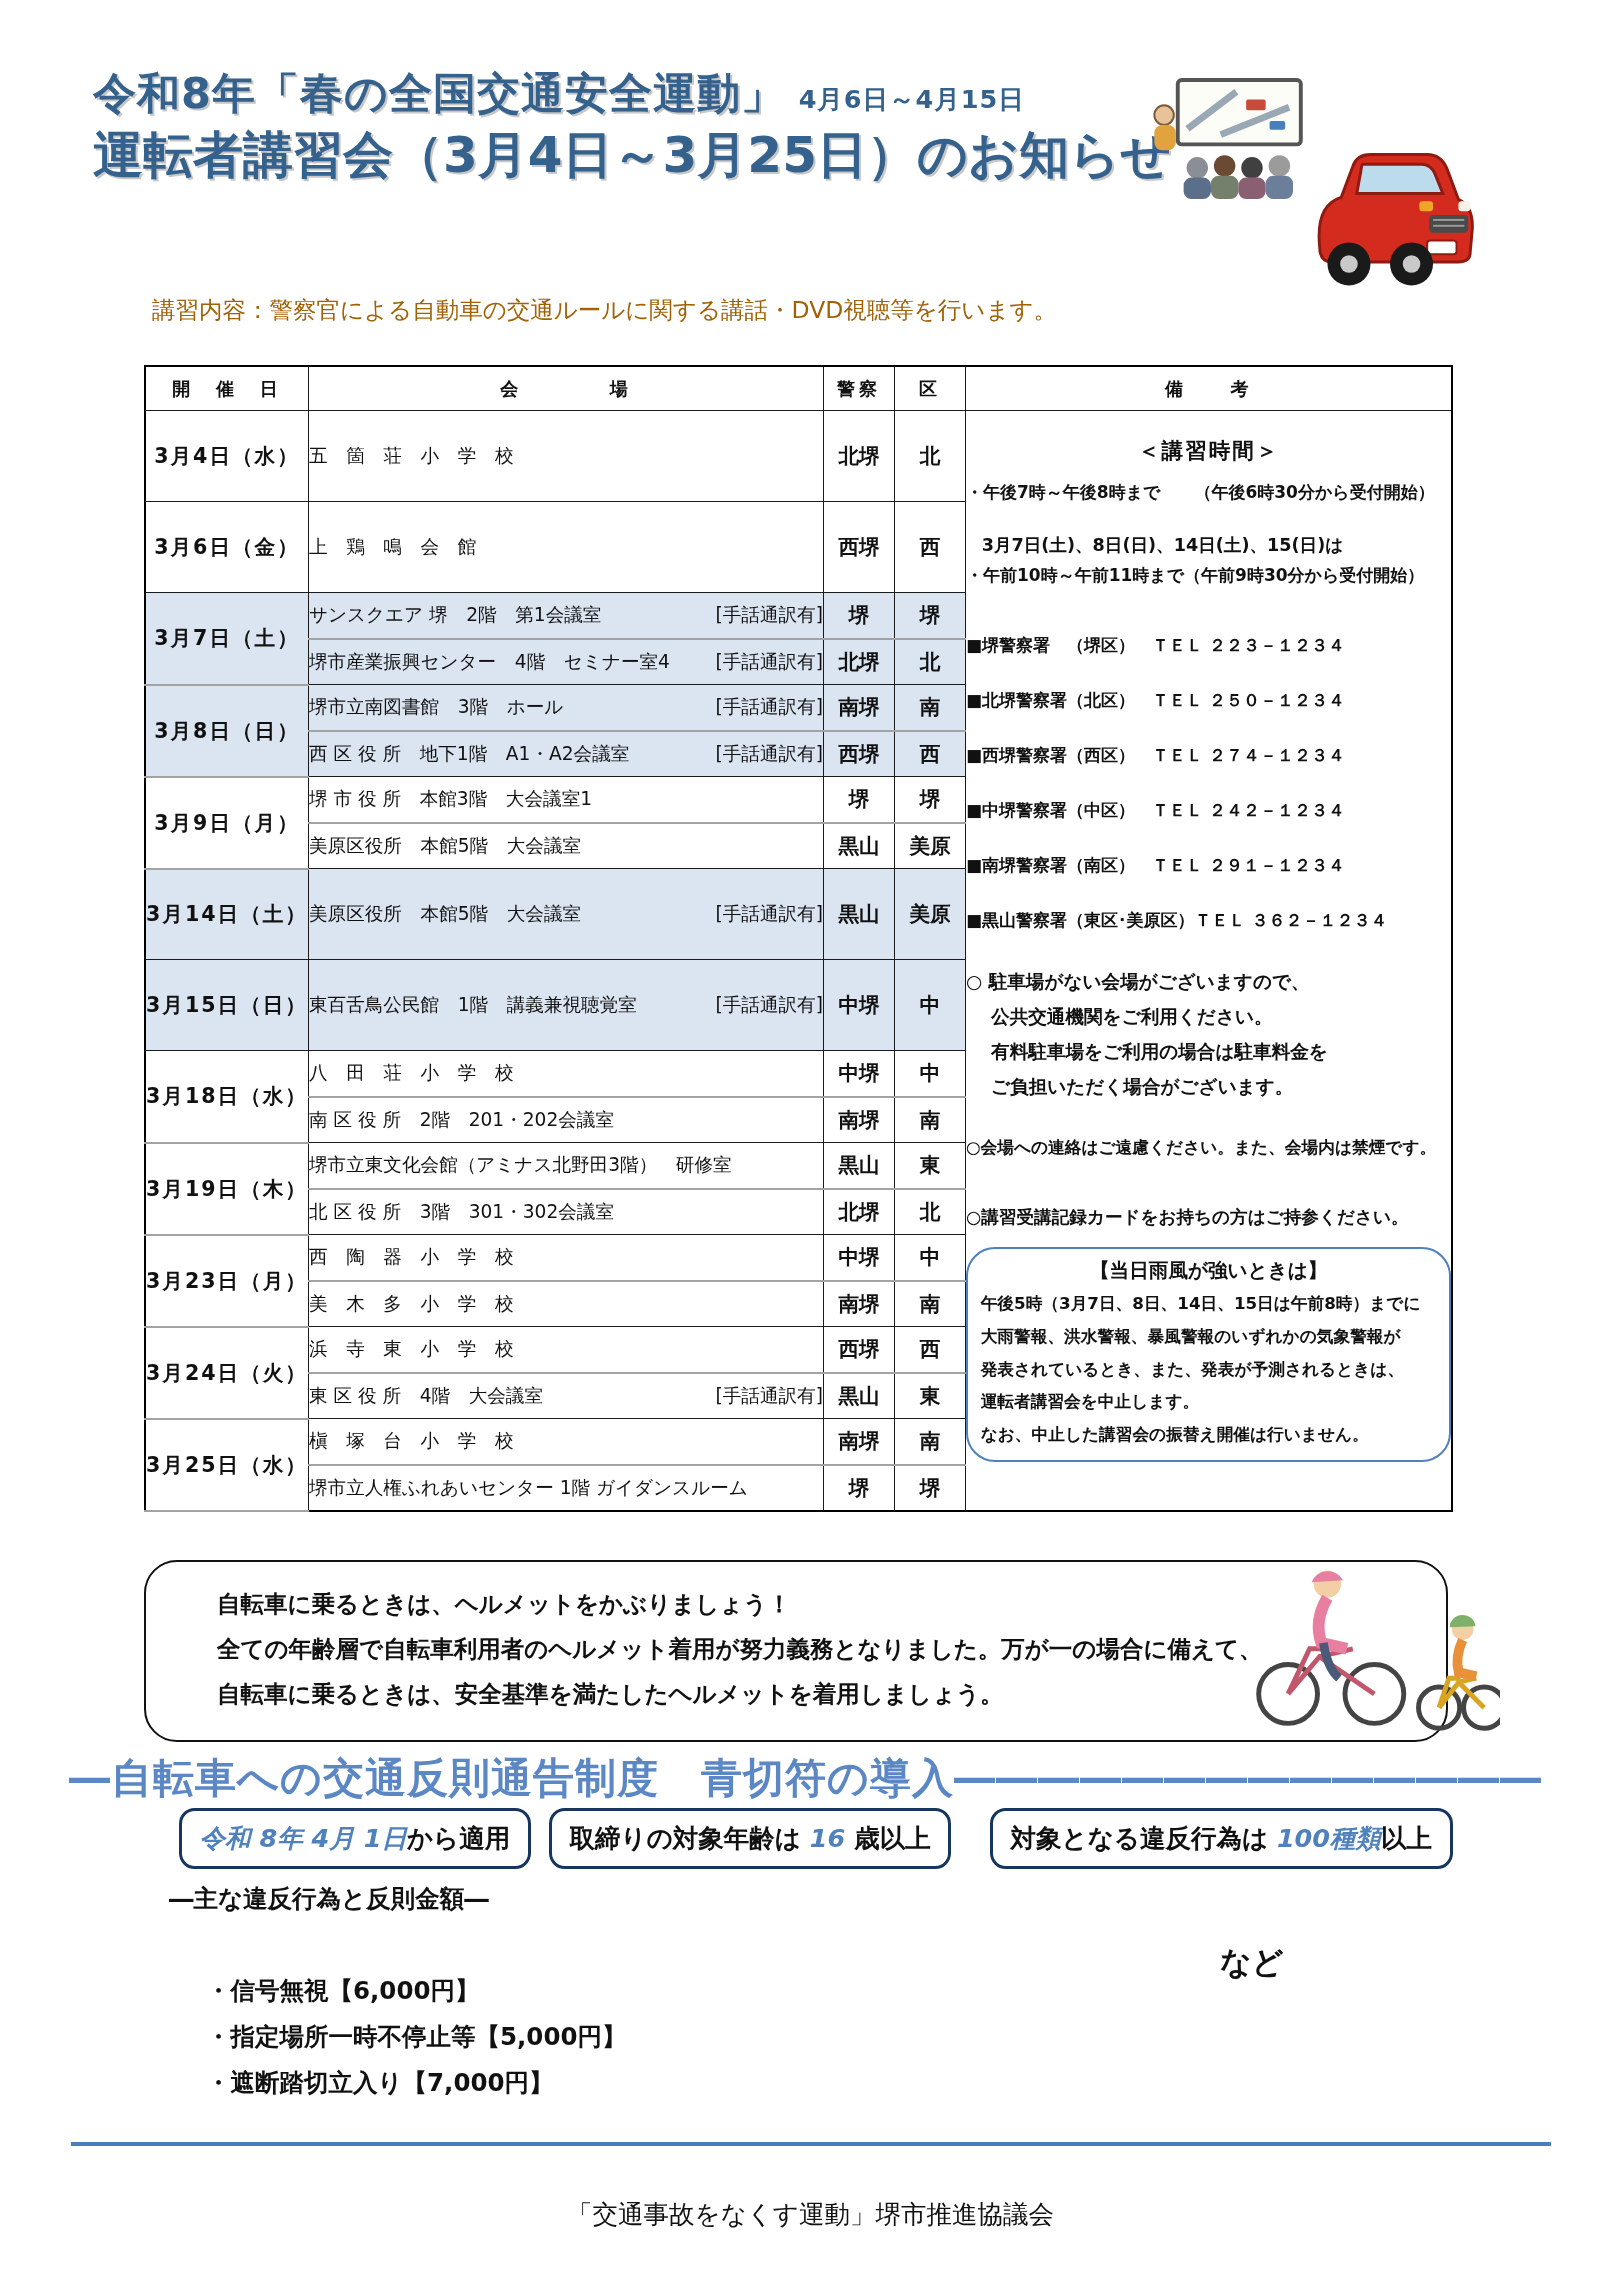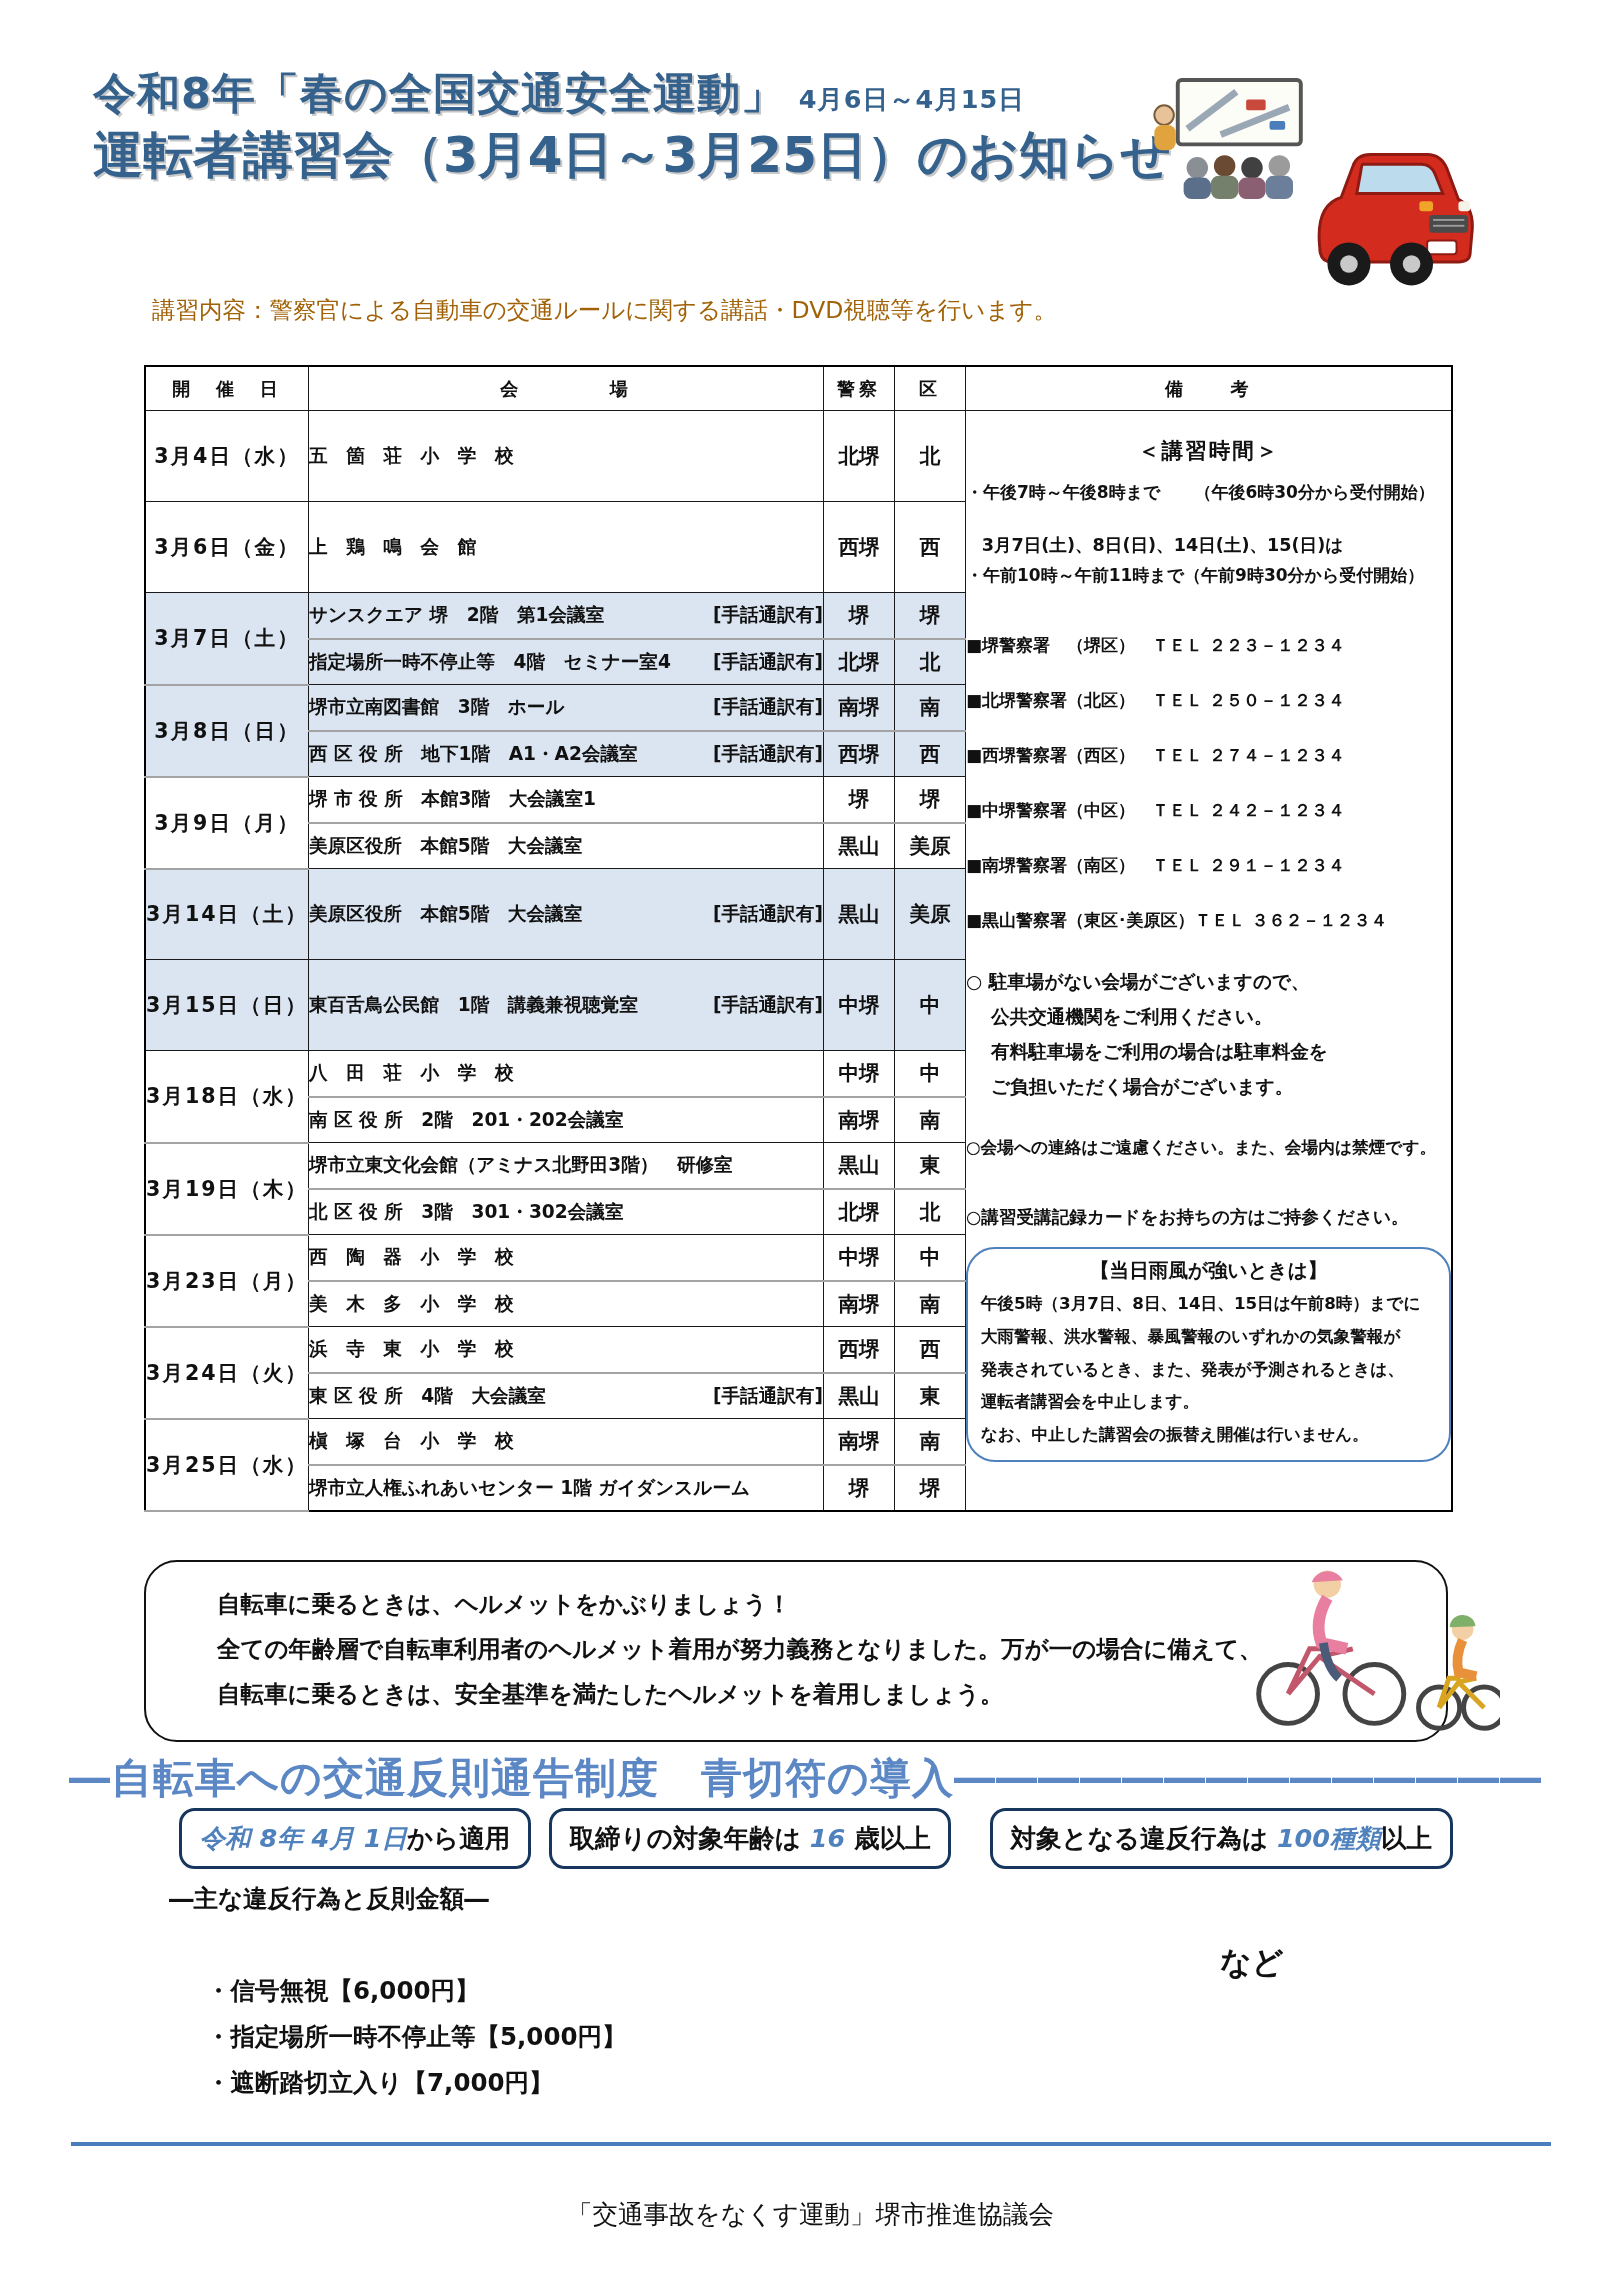--- a/index.html
+++ b/index.html
@@ -24,21 +24,21 @@
 
   
   table.sched{position:absolute;left:144px;top:365px;border-collapse:collapse;
     table-layout:fixed;border:2.9px solid #000;background:#fff;}
   table.sched th,table.sched td{border:1.6px solid #1a1a1a;padding:0;overflow:hidden;}
   table.sched th{font-size:18px;font-weight:bold;height:43px;letter-spacing:3.9px;background:#fff;}
   tr.h93{height:91px;} tr.h47{height:46px;}
   tr.presub td{border-bottom:2px solid #a3a3a3;}
   tr.sub2 td{border-top:1px solid #7f7f7f;}
   td.date-cell{font-size:20.6px;font-weight:bold;text-align:center;letter-spacing:2px;white-space:nowrap;}
-  td.venue-cell{font-size:18.6px;font-weight:bold;padding:0 8.8px;text-align:right;}
+  td.venue-cell{font-size:18.6px;font-weight:normal;padding:0 8.8px;text-align:right;}
   .vwrap{display:flex;justify-content:space-between;align-items:center;white-space:nowrap;}
   .vwrap .sign{margin-left:7.8px;}
   td.pol-cell,td.dis-cell{font-size:20.6px;font-weight:bold;text-align:center;white-space:nowrap;}
   .hl{background:#dbe5f1;}
 
   
   td.remarks-cell{vertical-align:top;padding:9.8px 13.7px;font-weight:bold;font-size:18.6px;background:#fff;}
   .rem-heading{margin-top:25px;font-size:21.6px;text-align:center;letter-spacing:2px;}
   .rem-line{white-space:nowrap;}
   .t1{margin-top:15.7px;font-size:17px;}
@@ -195,21 +195,21 @@
               <span>サンスクエア 堺　2階　第1会議室</span>
               <span class="sign">[手話通訳有]</span>
             </div>
           </td>
       <td class="pol-cell hl">堺</td>
       <td class="dis-cell hl">堺</td>
     </tr>
     <tr class="h47 sub2">
       <td class="venue-cell hl">
             <div class="vwrap">
-              <span>指定場所一時不停止等　4階　セミナー室4</span>
+              <span>堺市産業振興センター　4階　セミナー室4</span>
               <span class="sign">[手話通訳有]</span>
             </div>
           </td>
       <td class="pol-cell hl">北堺</td>
       <td class="dis-cell hl">北</td>
     </tr>
 
     <tr class="h47 presub">
       <td class="date-cell hl" rowspan="2">3月8日（日）</td>
       <td class="venue-cell hl">

